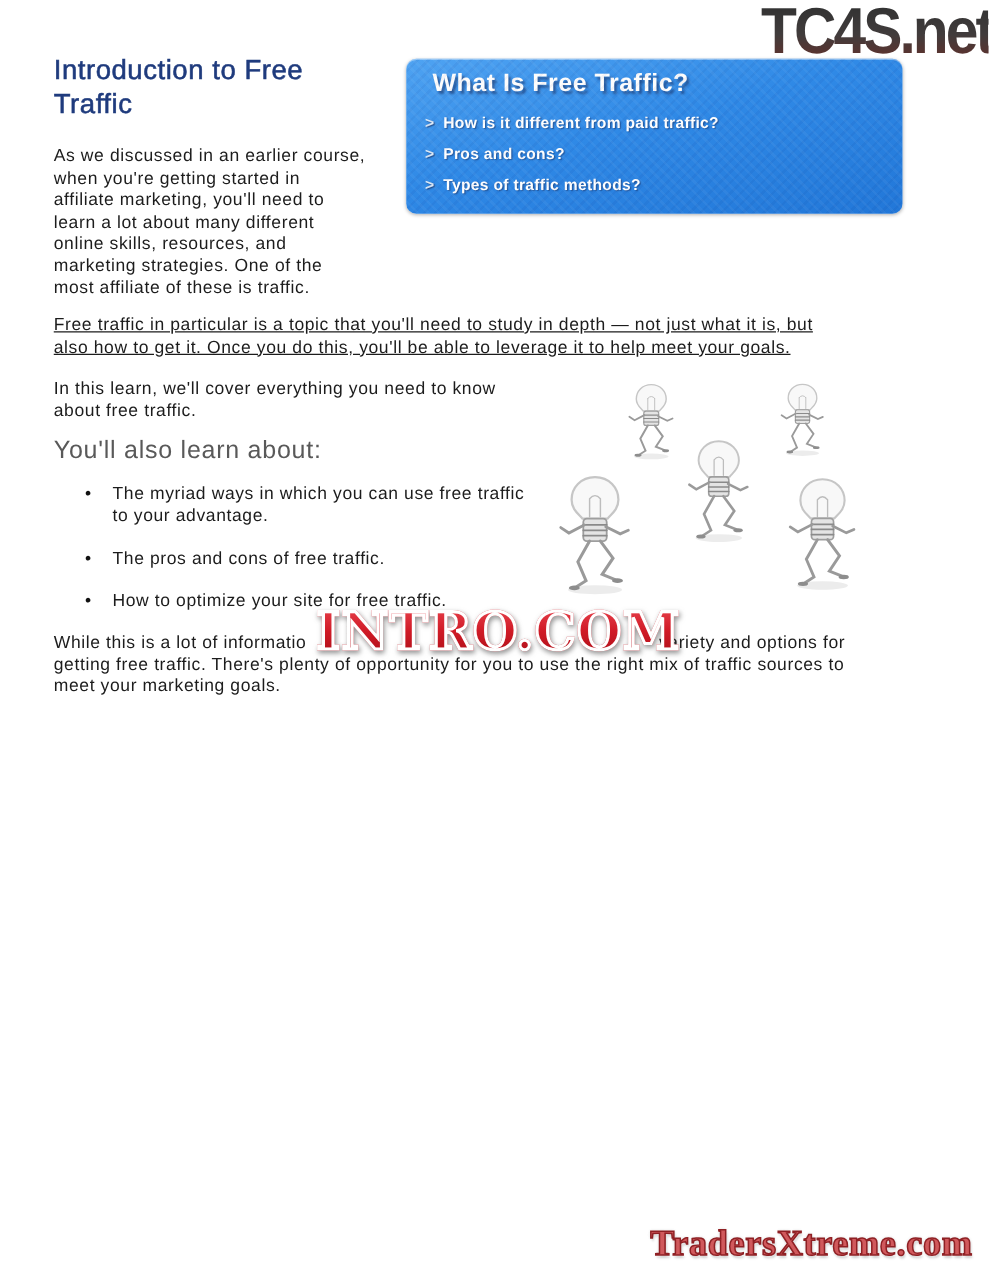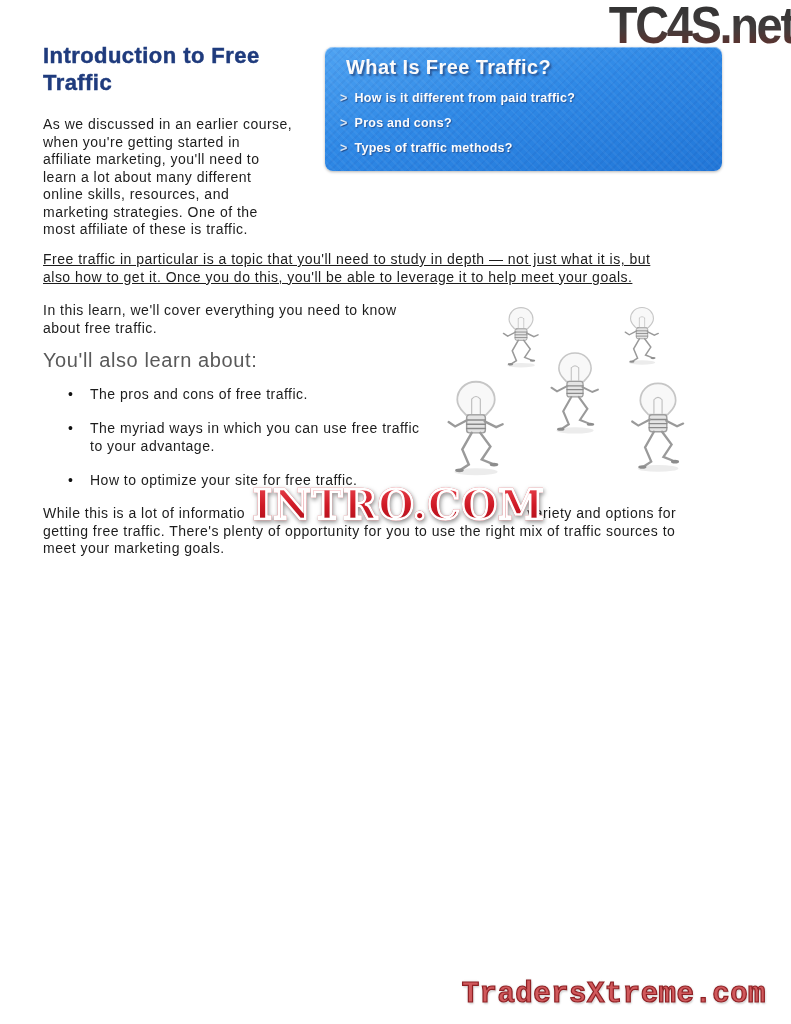--- a/index.html
+++ b/index.html
@@ -4,21 +4,21 @@
 <style>
   html,body { margin:0; padding:0; background:#ffffff; }
   .page {
     position:relative; width:791px; height:1024px; background:#ffffff;
     font-family:"Liberation Sans", sans-serif; overflow:hidden;
   }
 
   
   .doc-title {
     position:absolute; left:43px; top:42px; width:310px;
-    font-size:22px; line-height:27px; font-weight:700;
+    font-size:22px; line-height:27px; font-weight:400;
     color:#1f3b7d; letter-spacing:.02em; white-space:pre-line;
     -webkit-text-stroke:.45px #1f3b7d; margin:0;
   }
   .body-text {
     position:absolute; color:#1c1c1c; font-size:14px; line-height:17.5px;
     letter-spacing:.035em; white-space:pre-line; margin:0;
   }
   .para-1 { left:43px; top:116px; width:310px; }
   .para-2 { left:43px; top:251px; width:745px;text-decoration:underline; }
   .para-3 { left:43px; top:302px; width:450px; }
@@ -94,22 +94,22 @@
     font-family:"DejaVu Serif", serif; font-weight:bold; font-size:41px;
     letter-spacing:1px; line-height:48px;
     color:#c41320;
     background:linear-gradient(#ec4a55 0%, #d01a26 50%, #a60e17 100%);
     -webkit-background-clip:text; background-clip:text; -webkit-text-fill-color:transparent;
     -webkit-text-stroke:2.5px #ffffff;
     filter:drop-shadow(1px 2px 2px rgba(60,60,60,.55));
     z-index:20;
   }
   .wm-traders {
-    position:absolute; right:25px; top:977px; margin:0;
-    font-family:Liberation Mono, monospace; font-weight:bold; font-size:29px;
+    position:absolute; right:13px; top:977px; margin:0;
+    font-family:Liberation Serif, serif; font-weight:bold; font-size:29px;
     letter-spacing:.5px; line-height:36px;
     color:#d0595c; -webkit-text-stroke:1.2px #8f2024;
     text-shadow:0 0 3px #e2e2e2, 0 0 3px #e2e2e2, 1px 2px 2px #cfcfcf;
     z-index:30;
   }
 
   
   .bulb-illustration { position:absolute; left:432px; top:296px; z-index:5; }
 </style>
 </head>
@@ -147,23 +147,23 @@
   </div>
 
   <p class="body-text para-2">Free traffic in particular is a topic that you'll need to study in depth — not just what it is, but
 also how to get it. Once you do this, you'll be able to leverage it to help meet your goals.</p>
   <p class="body-text para-3">In this learn, we'll cover everything you need to know
 about free traffic.</p>
 
   <p class="learn-label">You'll also learn about:</p>
 
   <ul class="bullet-list">
-    <li>The pros and cons of free traffic.</li>
     <li>The myriad ways in which you can use free traffic
 to your advantage.</li>
+    <li>The pros and cons of free traffic.</li>
     <li>How to optimize your site for free traffic.</li>
   </ul>
 
   <svg class="bulb-illustration" width="320" height="208" viewBox="0 0 320 208" xmlns="http://www.w3.org/2000/svg">
     <defs>
       <g id="bulbman" stroke-linecap="round" fill="none">
         <ellipse cx="50" cy="133" rx="30" ry="5" fill="#ececec" stroke="none"></ellipse>
         <path d="M50 8 C66 8 76 20 76 33 C76 44 68 49 64 54 L36 54 C32 49 24 44 24 33 C24 20 34 8 50 8 Z" fill="#f8f8f8" stroke="#c6c6c6" stroke-width="2.5"></path>
         <path d="M44 52 L44 32 M56 52 L56 32 M44 32 Q50 25 56 32" stroke="#bdbdbd" stroke-width="1.6"></path>
         <rect x="37" y="54" width="26" height="25" rx="4" fill="#e4e4e4" stroke="#9e9e9e" stroke-width="2"></rect>

